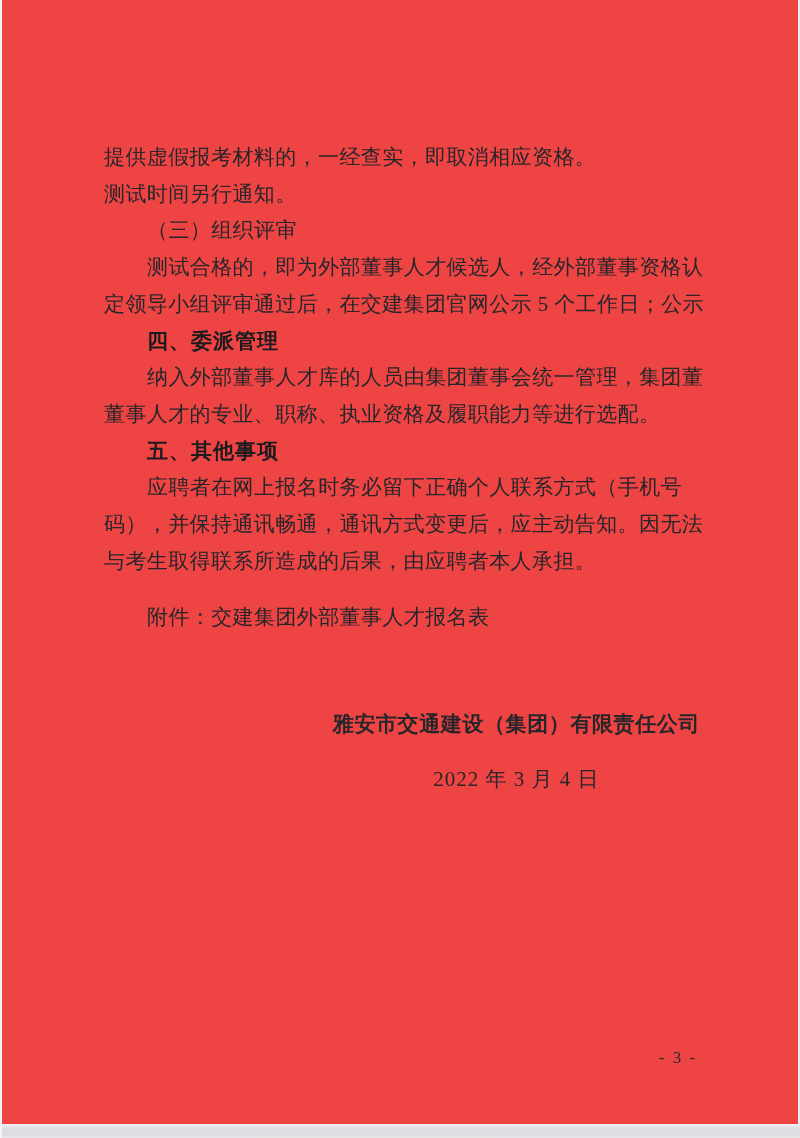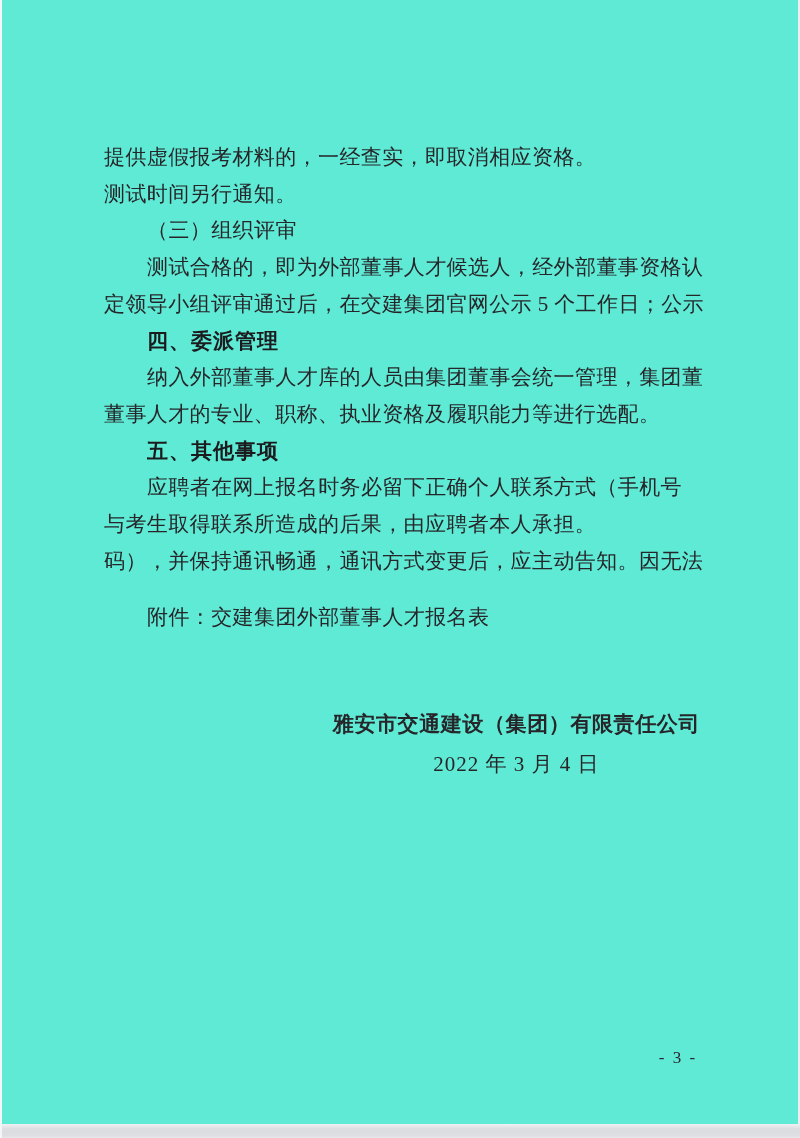--- a/index.html
+++ b/index.html
@@ -4,21 +4,21 @@
 <style>
   html, body {
     margin: 0;
     padding: 0;
     background: #ffffff;
   }
   .page {
     position: relative;
     width: 800px;
     height: 1138px;
-    background: #5eead4;
+    background: #ef4444;
     font-family: "Liberation Serif", "DejaVu Serif", serif;
     color: #26262a;
     overflow: hidden;
   }
   .body-text {
     position: absolute;
     left: 104px;
     top: 139px;
     width: 596px;
   }
@@ -52,21 +52,21 @@
     font-size: 21px;
     line-height: 36.7px;
     letter-spacing: 0.6px;
     white-space: nowrap;
     font-weight: bold;
   }
   .sig-date {
     font-size: 21px;
     line-height: 36.7px;
     letter-spacing: 1px;
-    margin-top: 3px;
+    margin-top: 18px;
     white-space: nowrap;
   }
   .page-number {
     position: absolute;
     top: 1048px;
     left: 642px;
     width: 72px;
     text-align: center;
     font-size: 17px;
     letter-spacing: 2px;
@@ -100,22 +100,22 @@
     <div class="line">提供虚假报考材料的，一经查实，即取消相应资格。</div>
     <div class="line">测试时间另行通知。</div>
     <div class="line indent">（三）组织评审</div>
     <div class="line indent">测试合格的，即为外部董事人才候选人，经外部董事资格认</div>
     <div class="line">定领导小组评审通过后，在交建集团官网公示 5 个工作日；公示</div>
     <div class="line indent heading">四、委派管理</div>
     <div class="line indent">纳入外部董事人才库的人员由集团董事会统一管理，集团董</div>
     <div class="line">董事人才的专业、职称、执业资格及履职能力等进行选配。</div>
     <div class="line indent heading">五、其他事项</div>
     <div class="line indent">应聘者在网上报名时务必留下正确个人联系方式（手机号</div>
+    <div class="line">码），并保持通讯畅通，通讯方式变更后，应主动告知。因无法</div>
     <div class="line">与考生取得联系所造成的后果，由应聘者本人承担。</div>
-    <div class="line">码），并保持通讯畅通，通讯方式变更后，应主动告知。因无法</div>
 
     <div class="line indent attachment">附件：交建集团外部董事人才报名表</div>
 
     <div class="signature">
       <div class="sig-inner">
         <div class="company">雅安市交通建设（集团）有限责任公司</div>
         <div class="sig-date">2022 年 3 月 4 日</div>
       </div>
     </div>
   </div>

